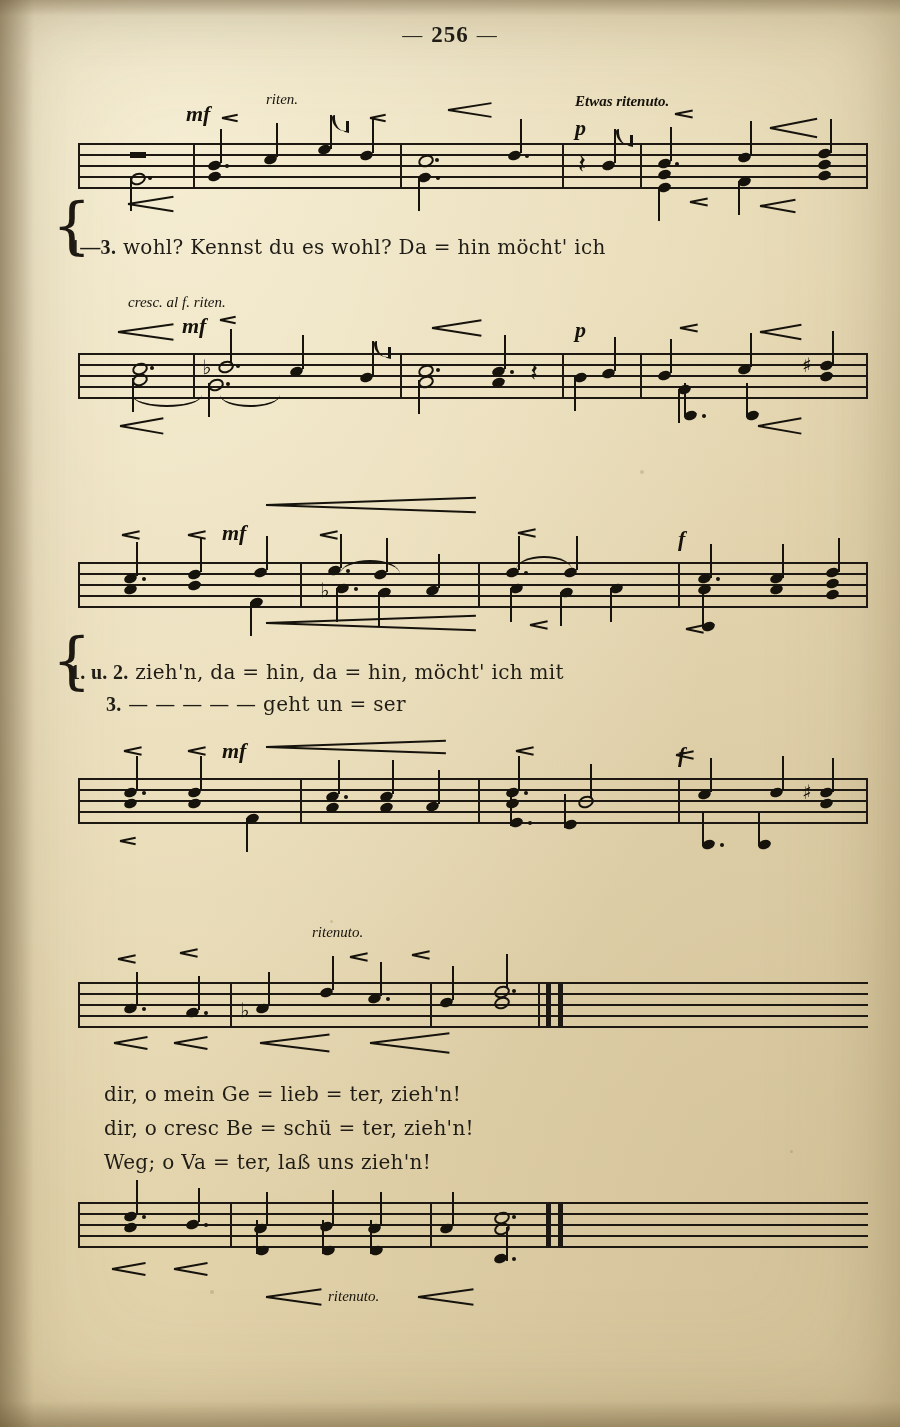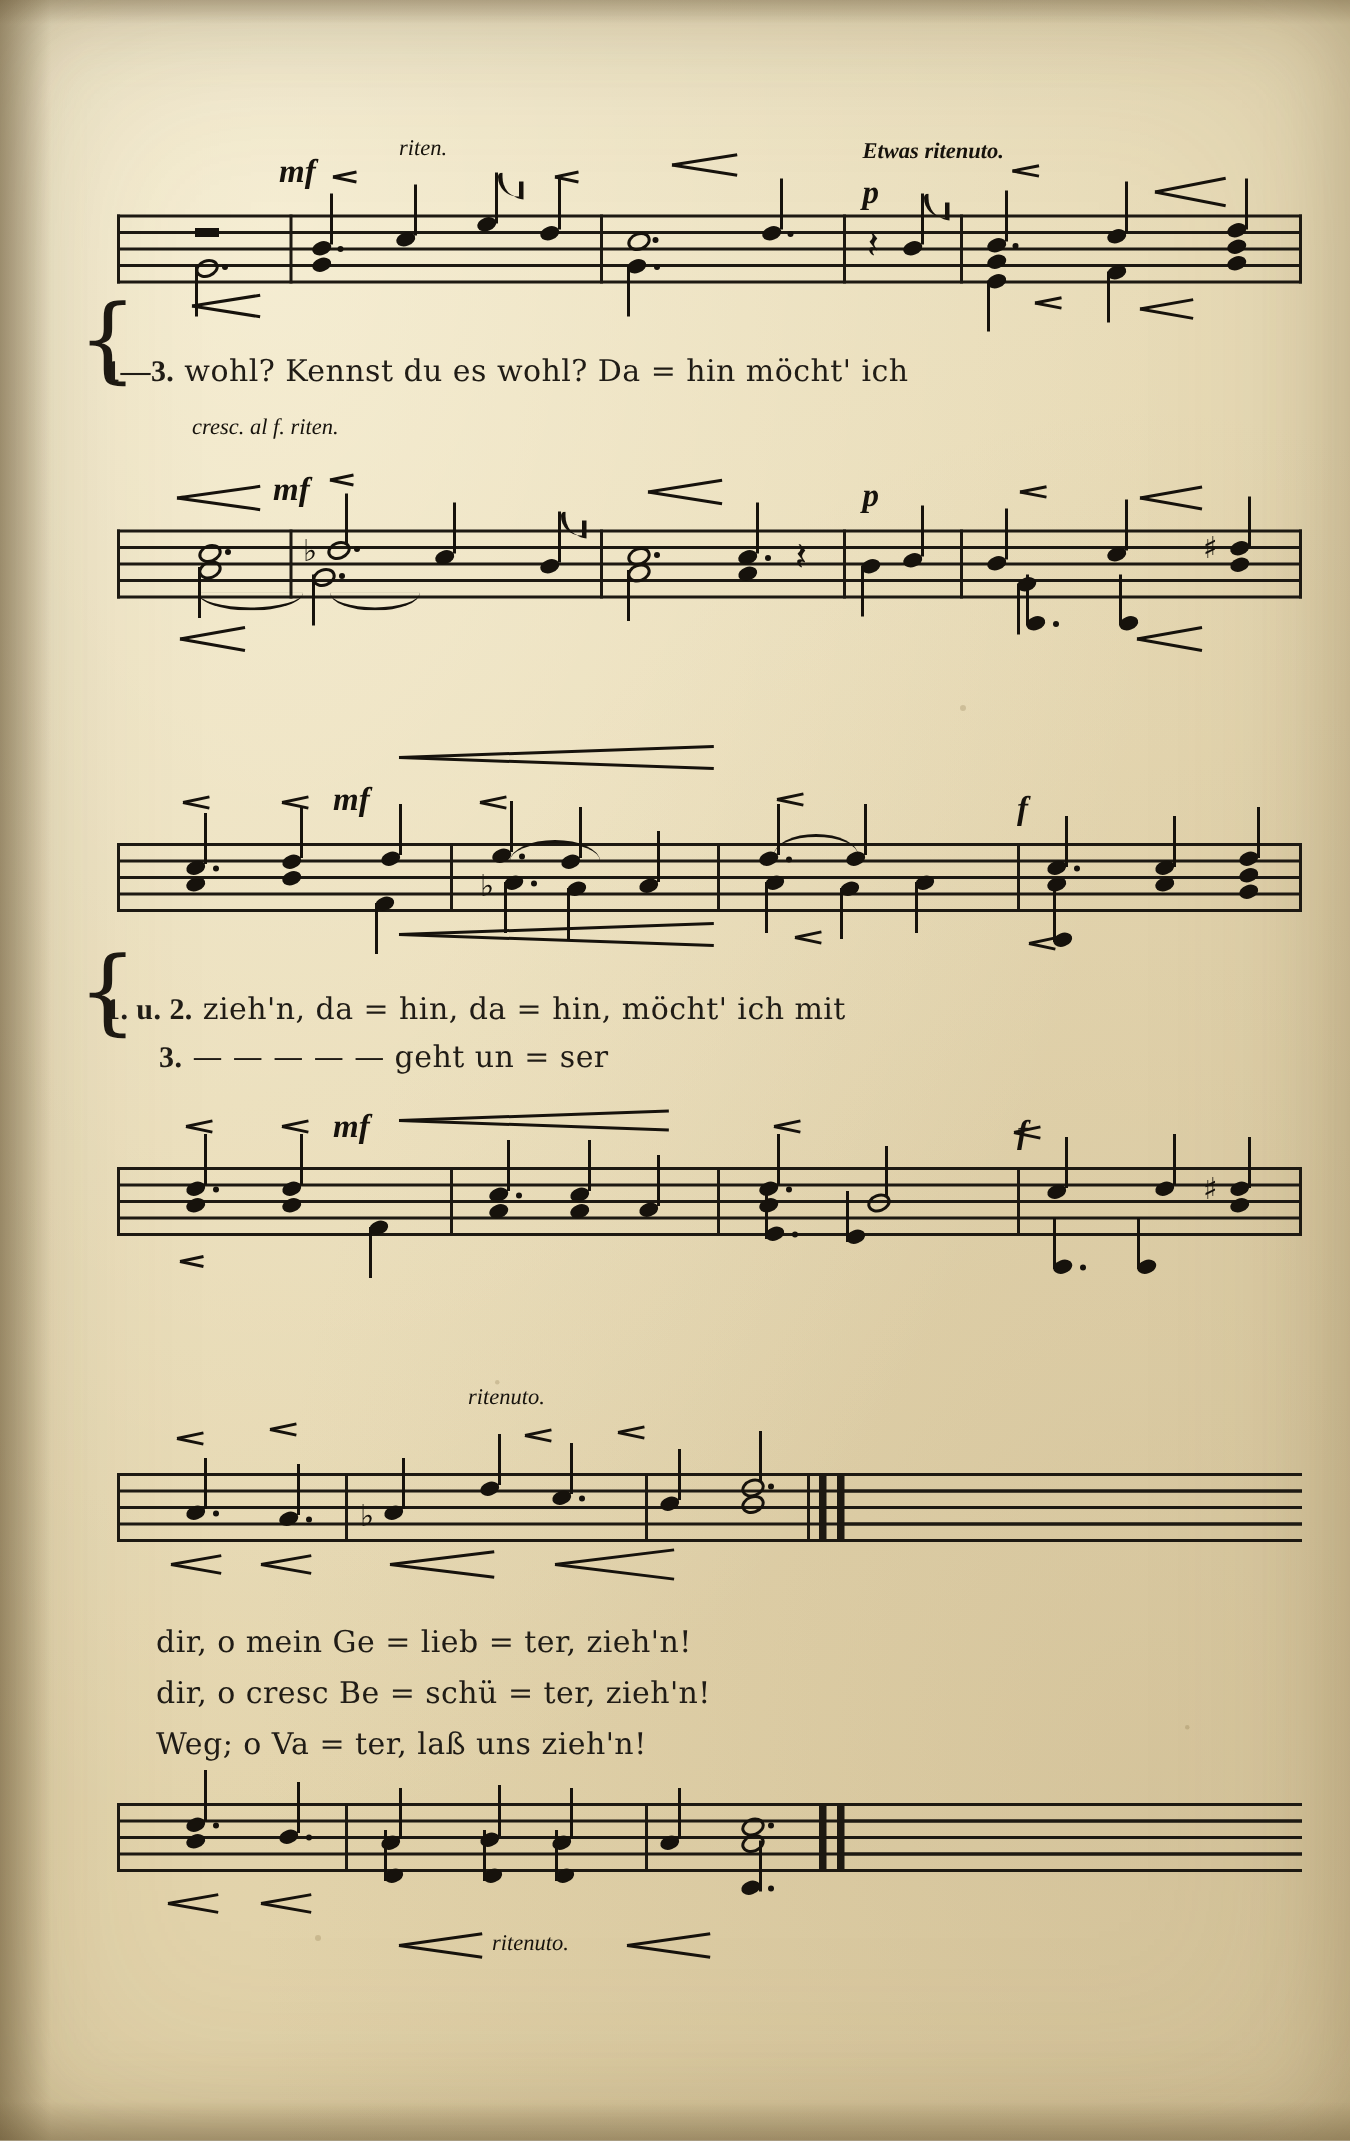--- a/index.html
+++ b/index.html
@@ -239,20 +239,23 @@
   <div class="edge-left"></div>
   <div class="edge-top"></div>
   <div class="edge-bottom"></div>
 
   <div class="speck" style="left:120px; top:330px; width:3px; height:3px;"></div>
   <div class="speck" style="left:640px; top:470px; width:4px; height:4px;"></div>
   <div class="speck" style="left:330px; top:920px; width:3px; height:3px;"></div>
   <div class="speck" style="left:790px; top:1150px; width:3px; height:3px;"></div>
   <div class="speck" style="left:210px; top:1290px; width:4px; height:4px;"></div>
 
+  <div class="page-number">
+    <span class="dash">—</span><span>256</span><span class="dash">—</span>
+  </div>
 
   <div class="system" style="left:70px; top:95px; width:800px;">
 
     <div class="expr" style="left:196px; top:-4px;">riten.</div>
     <div class="expr b" style="left:505px; top:-2px;">Etwas ritenuto.</div>
     <div class="dyn" style="left:116px; top:6px;">mf</div>
     <div class="dyn" style="left:505px; top:20px;">p</div>
 
     <div class="hair cresc" style="left:152px; top:22px; width:16px;">
       <i style="width:16px; transform:rotate(12deg);"></i>
@@ -351,21 +354,21 @@
       <i style="width:36px; transform:rotate(-10deg);"></i>
         <i style="width:36px; transform:rotate(10deg);"></i>
     </div>
 
     <div class="lyricbrace" style="left:-18px; top:112px;">{</div>
     <div class="lyrics" style="left:0px; top:140px;">
       <span class="num">1—3.</span>
       <span>wohl? Kennst du   es   wohl?          Da = hin möcht' ich</span>
     </div>
 
-    <div class="expr" style="left:58px; top:182px;">cresc. al f. riten.</div>
+    <div class="expr" style="left:58px; top:199px;">cresc. al f. riten.</div>
     <div class="dyn" style="left:112px; top:218px;">mf</div>
     <div class="dyn" style="left:505px; top:222px;">p</div>
 
     <div class="hair cresc" style="left:48px; top:236px; width:56px;">
       <i style="width:56px; transform:rotate(-8deg);"></i>
         <i style="width:56px; transform:rotate(8deg);"></i>
     </div>
     <div class="hair cresc" style="left:150px; top:224px; width:16px;">
       <i style="width:16px; transform:rotate(12deg);"></i>
         <i style="width:16px; transform:rotate(-12deg);"></i>

